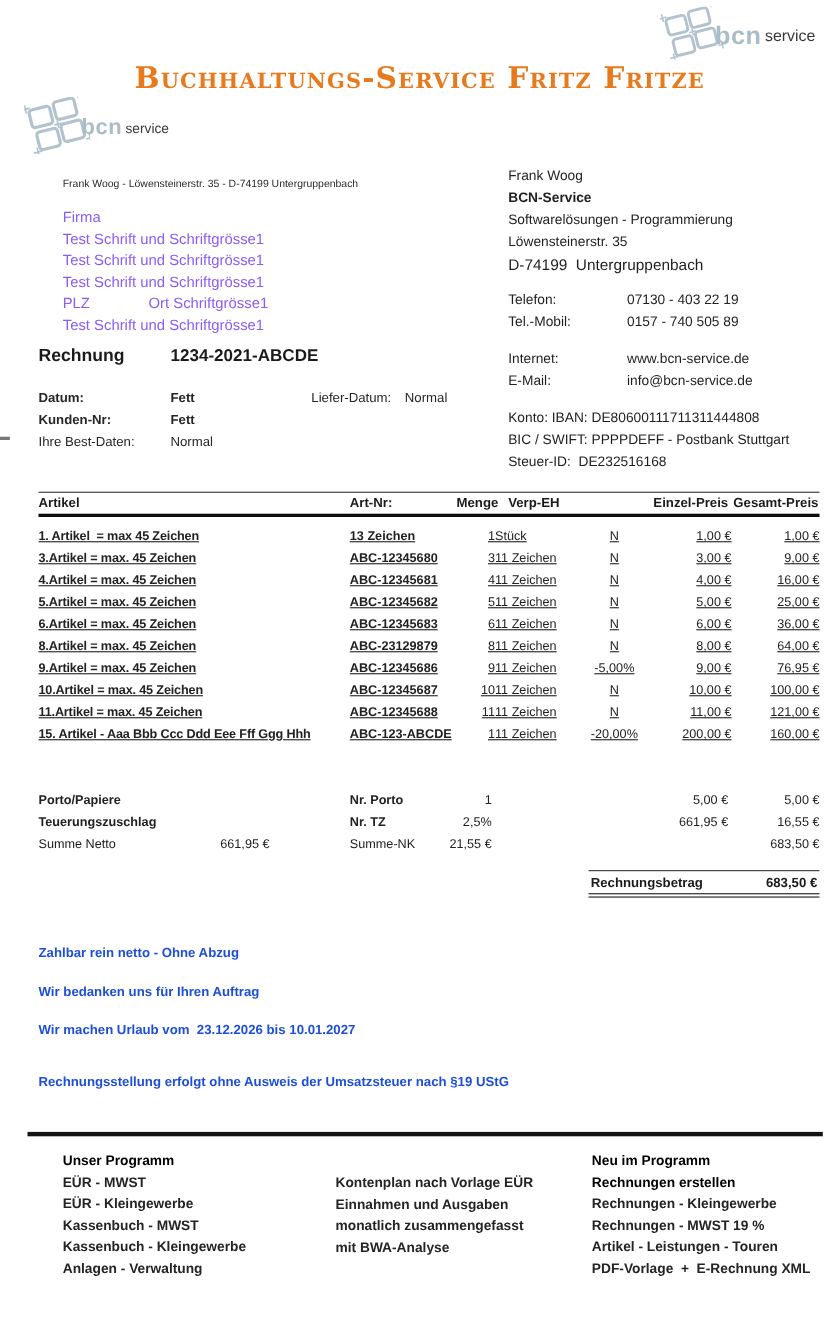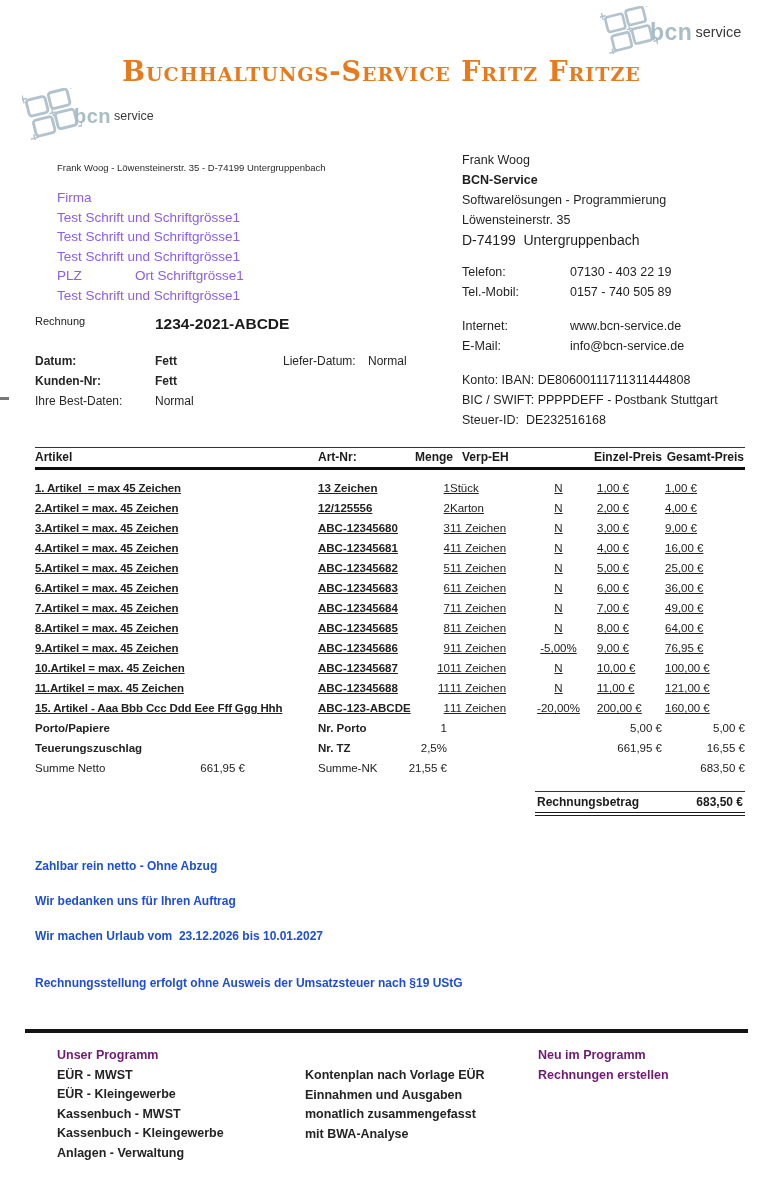--- a/index.html
+++ b/index.html
@@ -28,21 +28,21 @@
   .recipient .plz{display:inline-block;width:78px;}
 
   .company{position:absolute;left:462px;top:150px;font-size:12.5px;line-height:20px;color:#1f1f1f;}
   .company .b{font-weight:bold;}
   .company .city{font-size:14px;}
   .company .gap12{margin-top:12px;}
   .company .gap14{margin-top:14px;}
   .pair{display:flex;}
   .pair .lbl{width:108px;flex:none;}
 
-  .inv-label{position:absolute;left:35px;top:315px;font-size:11px;font-weight:normal;}
+  .inv-label{position:absolute;left:35px;top:315px;font-size:16px;font-weight:bold;}
   .inv-number{position:absolute;left:155px;top:315px;font-size:15.5px;font-weight:bold;}
 
   .meta{position:absolute;left:35px;top:351px;font-size:12px;line-height:20px;color:#262626;}
   .meta .lbl{display:inline-block;width:120px;}
   .meta .val{display:inline-block;width:128px;}
   .meta .lbl2{display:inline-block;width:85px;}
   .meta .b{font-weight:bold;}
 
   .rule{position:absolute;left:35px;width:710px;background:#333;}
   .rule-top{top:447px;height:1.3px;}
@@ -55,21 +55,21 @@
   .th-gesamt{left:660px;width:84px;text-align:right;}
 
   table.items{position:absolute;left:35px;top:478px;width:710px;border-collapse:collapse;
               table-layout:fixed;font-size:11.5px;color:#222;text-decoration:underline;}
   table.items td{height:20px;padding:0;vertical-align:middle;overflow:visible;}
   td.c-name{font-weight:bold;white-space:pre;letter-spacing:-.15px;}
   td.c-art{font-weight:bold;}
   td.c-qty{text-align:right;padding-right:3px;}
   td.c-unit{padding-left:12px;}
   td.c-disc{text-align:center;}
-  td.c-price,td.c-total{text-align:left;padding-right:3px;white-space:pre;margin-top:35px;}
+  td.c-price,td.c-total{text-align:right;padding-right:3px;white-space:pre;margin-top:35px;}
 
   .sumrow{position:absolute;left:35px;width:710px;height:20px;font-size:11.5px;color:#222;}
   .sumrow span{position:absolute;top:0;}
   .s-name{left:0;font-weight:bold;}
   .s-name.n{font-weight:normal;}
   .s-ref{left:283px;font-weight:bold;}
   .s-ref.n{font-weight:normal;}
   .s-qty{left:330px;width:82px;text-align:right;}
   .s-val{left:125px;width:85px;text-align:right;}
   .s-price{left:545px;width:82px;text-align:right;}
@@ -78,21 +78,21 @@
   .grand{position:absolute;left:535px;top:791px;width:210px;box-sizing:border-box;
          border-top:1.5px solid #333;border-bottom:4px double #1a1a1a;
          display:flex;justify-content:space-between;padding:3px 2px;font-weight:bold;font-size:12px;}
 
   .note{position:absolute;left:35px;font-weight:bold;font-size:12px;color:#1d4ed8;}
   .note1{top:859px;} .note2{top:894px;} .note3{top:929px;} .note4{top:976px;}
 
   .f-rule{position:absolute;left:25px;top:1029px;width:723px;height:3.5px;background:#141414;}
   .f-col{position:absolute;top:1046px;font-size:12.5px;font-weight:bold;line-height:19.5px;color:#242424;}
   .f-left{left:57px;} .f-mid{left:305px;top:1066px;} .f-right{left:538px;}
-  .red{color:#701a75;}
+  .red{color:#000000;}
 
   .fold{position:absolute;left:0;top:397px;width:9px;height:2.5px;background:#777;}
 </style>
 </head>
 <body>
 
 <div class="page">
 
   <div class="logo logo-top">
     <span>
@@ -219,29 +219,20 @@
         <tr>
           <td class="c-name" data-bind-item="name">1. Artikel  = max 45 Zeichen</td>
           <td class="c-art" data-bind-item="art">13 Zeichen</td>
           <td class="c-qty" data-bind-item="qty">1</td>
           <td class="c-unit" data-bind-item="unit">Stück</td>
           <td class="c-disc" data-bind-item="disc">N</td>
           <td class="c-price" data-bind-item="price">1,00 €</td>
           <td class="c-total" data-bind-item="total">1,00 €</td>
         </tr>
 
-        <tr>
-          <td class="c-name" data-bind-item="name">2.Artikel = max. 45 Zeichen</td>
-          <td class="c-art" data-bind-item="art">12/125556</td>
-          <td class="c-qty" data-bind-item="qty">2</td>
-          <td class="c-unit" data-bind-item="unit">Karton</td>
-          <td class="c-disc" data-bind-item="disc">N</td>
-          <td class="c-price" data-bind-item="price">2,00 €</td>
-          <td class="c-total" data-bind-item="total">4,00 €</td>
-        </tr>
 
         <tr>
           <td class="c-name" data-bind-item="name">3.Artikel = max. 45 Zeichen</td>
           <td class="c-art" data-bind-item="art">ABC-12345680</td>
           <td class="c-qty" data-bind-item="qty">3</td>
           <td class="c-unit" data-bind-item="unit">11 Zeichen</td>
           <td class="c-disc" data-bind-item="disc">N</td>
           <td class="c-price" data-bind-item="price">3,00 €</td>
           <td class="c-total" data-bind-item="total">9,00 €</td>
         </tr>
@@ -269,33 +260,24 @@
         <tr>
           <td class="c-name" data-bind-item="name">6.Artikel = max. 45 Zeichen</td>
           <td class="c-art" data-bind-item="art">ABC-12345683</td>
           <td class="c-qty" data-bind-item="qty">6</td>
           <td class="c-unit" data-bind-item="unit">11 Zeichen</td>
           <td class="c-disc" data-bind-item="disc">N</td>
           <td class="c-price" data-bind-item="price">6,00 €</td>
           <td class="c-total" data-bind-item="total">36,00 €</td>
         </tr>
 
-        <tr>
-          <td class="c-name" data-bind-item="name">7.Artikel = max. 45 Zeichen</td>
-          <td class="c-art" data-bind-item="art">ABC-12345684</td>
-          <td class="c-qty" data-bind-item="qty">7</td>
-          <td class="c-unit" data-bind-item="unit">11 Zeichen</td>
-          <td class="c-disc" data-bind-item="disc">N</td>
-          <td class="c-price" data-bind-item="price">7,00 €</td>
-          <td class="c-total" data-bind-item="total">49,00 €</td>
-        </tr>
 
         <tr>
           <td class="c-name" data-bind-item="name">8.Artikel = max. 45 Zeichen</td>
-          <td class="c-art" data-bind-item="art">ABC-12345685</td>
+          <td class="c-art" data-bind-item="art">ABC-23129879</td>
           <td class="c-qty" data-bind-item="qty">8</td>
           <td class="c-unit" data-bind-item="unit">11 Zeichen</td>
           <td class="c-disc" data-bind-item="disc">N</td>
           <td class="c-price" data-bind-item="price">8,00 €</td>
           <td class="c-total" data-bind-item="total">64,00 €</td>
         </tr>
 
         <tr>
           <td class="c-name" data-bind-item="name">9.Artikel = max. 45 Zeichen</td>
           <td class="c-art" data-bind-item="art">ABC-12345686</td>
@@ -387,17 +369,24 @@
 
     <div data-bind-item="">Kontenplan nach Vorlage EÜR</div>
         <div data-bind-item="">Einnahmen und Ausgaben</div>
         <div data-bind-item="">monatlich zusammengefasst</div>
         <div data-bind-item="">mit BWA-Analyse</div>
       </div>
   </div>
   <div class="f-col f-right">
     <div class="red" data-bind="footer.right_titles.0">Neu im Programm</div>
     <div class="red" data-bind="footer.right_titles.1">Rechnungen erstellen</div>
+    <div>
+
+    <div data-bind-item="">Rechnungen - Kleingewerbe</div>
+        <div data-bind-item="">Rechnungen - MWST 19 %</div>
+        <div data-bind-item="">Artikel - Leistungen - Touren</div>
+        <div data-bind-item="">PDF-Vorlage  +  E-Rechnung XML</div>
+      </div>
   </div>
 
   <div class="fold"></div>
 
 </div>
 
 </body></html>

